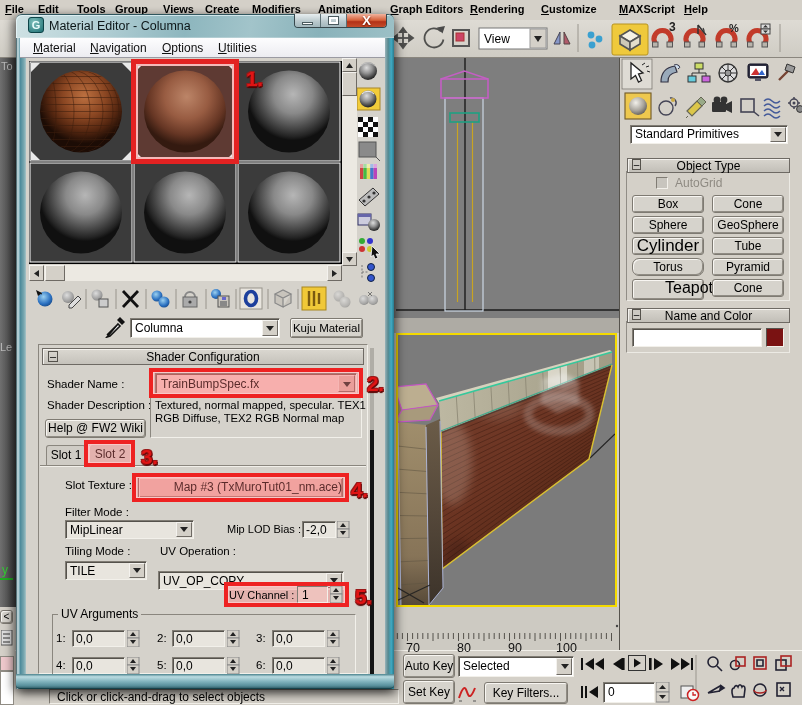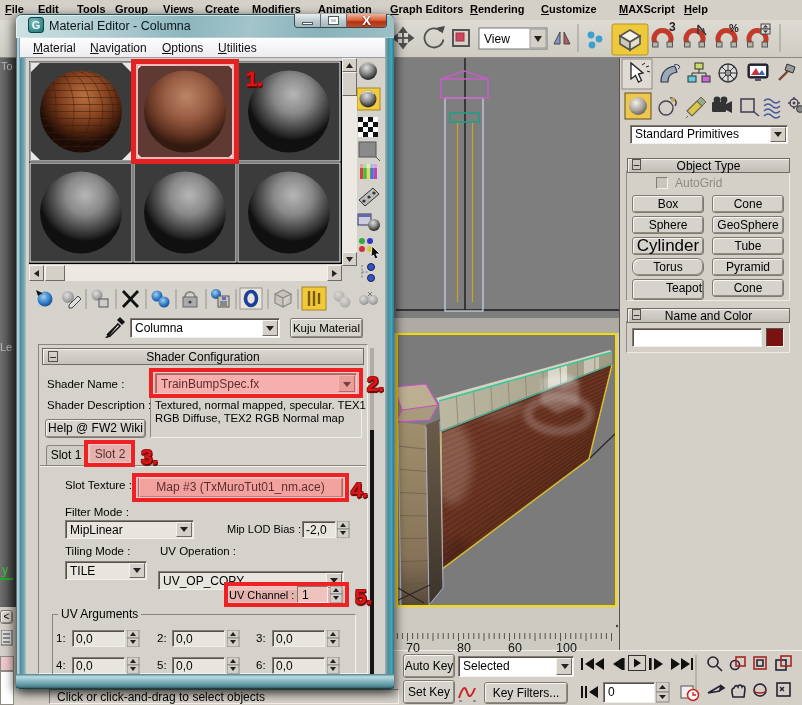--- a/index.html
+++ b/index.html
@@ -284,21 +284,21 @@
     <line x1="586.0" y1="26" x2="586.0" y2="34" stroke="#55524c" stroke-width="1"></line>
     <line x1="591.1" y1="26" x2="591.1" y2="32" stroke="#55524c" stroke-width="1"></line>
     <line x1="596.2" y1="26" x2="596.2" y2="32" stroke="#55524c" stroke-width="1"></line>
     <line x1="601.3" y1="26" x2="601.3" y2="32" stroke="#55524c" stroke-width="1"></line>
     <line x1="606.4" y1="26" x2="606.4" y2="32" stroke="#55524c" stroke-width="1"></line>
     <line x1="611.5" y1="26" x2="611.5" y2="34" stroke="#55524c" stroke-width="1"></line>
     <circle cx="617" cy="19" r="1.2" fill="#444"></circle>
   </svg>
 <div class="abs" style="z-index:2;left:406px;top:641px;font-size:12.5px;color:#111;">70</div>
 <div class="abs" style="z-index:2;left:457px;top:641px;font-size:12.5px;color:#111;">80</div>
-<div class="abs" style="z-index:2;left:508px;top:641px;font-size:12.5px;color:#111;">60</div>
+<div class="abs" style="z-index:2;left:508px;top:641px;font-size:12.5px;color:#111;">90</div>
 <div class="abs" style="z-index:2;left:556px;top:641px;font-size:12.5px;color:#111;">100</div>
 <div class="abs" style="left:0;top:650px;width:802px;height:55px;background:#d4d0c8;border-top:1px solid #f2f0ea;"></div>
 <div class="abs btn" style="left:403px;top:654px;width:52px;height:24px;font-size:12px;line-height:22px;">Auto Key</div>
 <div class="abs btn" style="left:403px;top:680px;width:52px;height:24px;font-size:12px;line-height:22px;">Set Key</div>
 <div class="abs sunk" style="left:458px;top:656px;width:116px;height:21px;">
     <span style="font-size:12px;position:absolute;left:4px;top:2px;">Selected</span>
     <div class="abs bev" style="right:1px;top:1px;width:16px;height:17px;"></div>
     <svg class="abs" style="right:3px;top:6px;" width="10" height="8">
       <path d="M1 1 h8 l-4 5 z" fill="#222"></path>
     </svg>
@@ -491,21 +491,21 @@
 <div class="abs" style="left:656px;top:177px;width:12px;height:12px;background:#c8c5be;border:1px solid;border-color:#807c74 #f2f0ea #f2f0ea #807c74;"></div>
 <div class="abs" style="left:675px;top:176px;font-size:12px;color:#8e8a82;">AutoGrid</div>
 <div class="abs btn" style="left:632px;top:195px;width:72px;height:18px;font-size:12px;line-height:16px;">Box</div>
 <div class="abs btn" style="left:712px;top:195px;width:72px;height:18px;font-size:12px;line-height:16px;">Cone</div>
 <div class="abs btn" style="left:632px;top:216px;width:72px;height:18px;font-size:12px;line-height:16px;">Sphere</div>
 <div class="abs btn" style="left:712px;top:216px;width:72px;height:18px;font-size:12px;line-height:16px;">GeoSphere</div>
 <div class="abs btn" style="left:632px;top:237px;width:72px;height:18px;font-size:17px;line-height:16px;">Cylinder</div>
 <div class="abs btn" style="left:712px;top:237px;width:72px;height:18px;font-size:12px;line-height:16px;">Tube</div>
 <div class="abs btn" style="left:632px;top:258px;width:72px;height:18px;font-size:12px;line-height:16px;border-radius:7px;">Torus</div>
 <div class="abs btn" style="left:712px;top:258px;width:72px;height:18px;font-size:12px;line-height:16px;">Pyramid</div>
-<div class="abs btn" style="left:632px;top:279px;width:72px;height:21px;font-size:12px;line-height:16px;padding-left:32px;">Teapot</div>
+<div class="abs btn" style="left:632px;top:279px;width:72px;height:21px;font-size:16px;line-height:16px;padding-left:32px;">Teapot</div>
 <div class="abs btn" style="left:712px;top:279px;width:72px;height:18px;font-size:12px;line-height:16px;">Cone</div>
 <div class="abs" style="left:627px;top:308px;width:163px;height:15px;background:linear-gradient(#d8d5ce,#c2bfb8);border:1px solid #6e6a64;box-shadow:inset 1px 1px 0 #f4f2ee;">
     <span style="position:absolute;left:4px;top:0px;width:9px;height:11px;border:1px solid #55524c;background:#ccc9c2;font-size:10px;line-height:9px;text-align:center;">–</span>
     <span style="position:absolute;left:0;right:0;top:0px;text-align:center;font-size:12px;color:#000;">Name and Color</span>
   </div>
 <div class="abs sunk" style="left:632px;top:328px;width:130px;height:19px;"></div>
 <div class="abs" style="left:766px;top:328px;width:18px;height:19px;background:#7a1212;border:1px solid;border-color:#55524c #f2f0ea #f2f0ea #55524c;"></div>
 <div class="abs" style="left:16px;top:14px;width:378px;height:675px;border-radius:6px 6px 0 0;box-shadow:3px 5px 10px rgba(0,0,0,0.5), -4px 2px 10px rgba(0,0,0,0.45);background:linear-gradient(#b8d4da,#8fb6c0);z-index:10;"></div>
 <div class="abs" style="z-index:11;left:16px;top:14px;width:378px;height:24px;border-radius:6px 6px 0 0;background:linear-gradient(100deg,#cfe2e4 0%,#aeccd2 25%,#8db6be 45%,#a2c4ca 62%,#89b2ba 80%,#9cc0c6 100%);border-top:1px solid #30565e;box-shadow:inset 0 -1px 0 rgba(255,255,255,0.25), inset 1px 1px 0 rgba(235,250,252,0.7);"></div>
 <div class="abs" style="z-index:12;left:28px;top:17px;width:16px;height:16px;border-radius:3px;background:radial-gradient(circle at 35% 30%,#7ec0bc,#1d6e72);border:1px solid #0d4448;color:#eafdfc;font-size:11px;font-weight:bold;text-align:center;line-height:15px;">G</div>
@@ -786,21 +786,21 @@
 <div class="abs" style="z-index:13;left:150px;top:396px;width:212px;height:42px;border:1px solid;border-color:#8a867e #f2f0ea #f2f0ea #8a867e;"></div>
 <div class="abs" style="z-index:13;left:155px;top:399px;font-size:11.3px;color:#000;line-height:13px;white-space:nowrap;">Textured, normal mapped, specular. TEX1<br>RGB Diffuse, TEX2 RGB Normal map</div>
 <div class="abs btn" style="z-index:13;left:45px;top:419px;width:101px;height:19px;font-size:12px;line-height:17px;">Help @ FW2 Wiki</div>
 <div class="abs" style="z-index:13;left:46px;top:445px;width:40px;height:20px;background:#cfccc5;border:1px solid #8a867e;border-bottom:none;border-radius:3px 3px 0 0;font-size:12px;text-align:center;line-height:19px;">Slot 1</div>
 <div class="abs" style="z-index:13;left:88px;top:443px;width:44px;height:22px;background:#d5d2cb;border:1px solid #8a867e;border-bottom:none;border-radius:3px 3px 0 0;font-size:12px;text-align:center;line-height:21px;box-shadow:inset 1px 1px 0 #f4f2ee;">Slot 2</div>
 <div class="abs" style="z-index:13;left:40px;top:465px;width:326px;height:1px;background:#8a867e;box-shadow:0 1px 0 #f2f0ea;"></div>
 <div class="abs" style="z-index:14;left:89px;top:464px;width:42px;height:2px;background:#d5d2cb;"></div>
 <div class="abs rbox" style="z-index:14;left:84px;top:440px;width:51px;height:27px;"></div>
 <div class="abs red" style="z-index:14;left:141px;top:445px;">3.</div>
 <div class="abs lbl" style="z-index:13;left:65px;top:479px;">Slot Texture :</div>
-<div class="abs" style="z-index:13;left:138px;top:477px;width:205px;height:21px;background:#eab9b4;border:1px solid #8a6560;border-radius:0;box-shadow:inset 1px 1px 0 #f8dcd8, inset -1px -1px 0 #a87a74;font-size:12px;text-align:center;line-height:19px;">Map #3 (TxMuroTut01_nm.ace)</div>
+<div class="abs" style="z-index:13;left:138px;top:477px;width:205px;height:21px;background:#eab9b4;border:1px solid #8a6560;border-radius:0;box-shadow:inset 1px 1px 0 #f8dcd8, inset -1px -1px 0 #a87a74;font-size:12px;text-align:right;line-height:19px;">Map #3 (TxMuroTut01_nm.ace)</div>
 <div class="abs rbox" style="z-index:14;left:132px;top:473px;width:217px;height:29px;"></div>
 <div class="abs red" style="z-index:14;left:351px;top:478px;">4.</div>
 <div class="abs lbl" style="z-index:13;left:65px;top:506px;">Filter Mode :</div>
 <div class="abs sunk" style="z-index:13;left:65px;top:520px;width:129px;height:19px;background:#e8e5de;">
     <span style="font-size:12px;position:absolute;left:4px;top:2px;">MipLinear</span>
     <div class="abs bev" style="right:1px;top:1px;width:16px;height:15px;"></div>
     <svg class="abs" style="right:4px;top:5px;" width="10" height="7">
       <path d="M1 1 h8 l-4 5 z" fill="#222"></path>
     </svg>
   </div>

